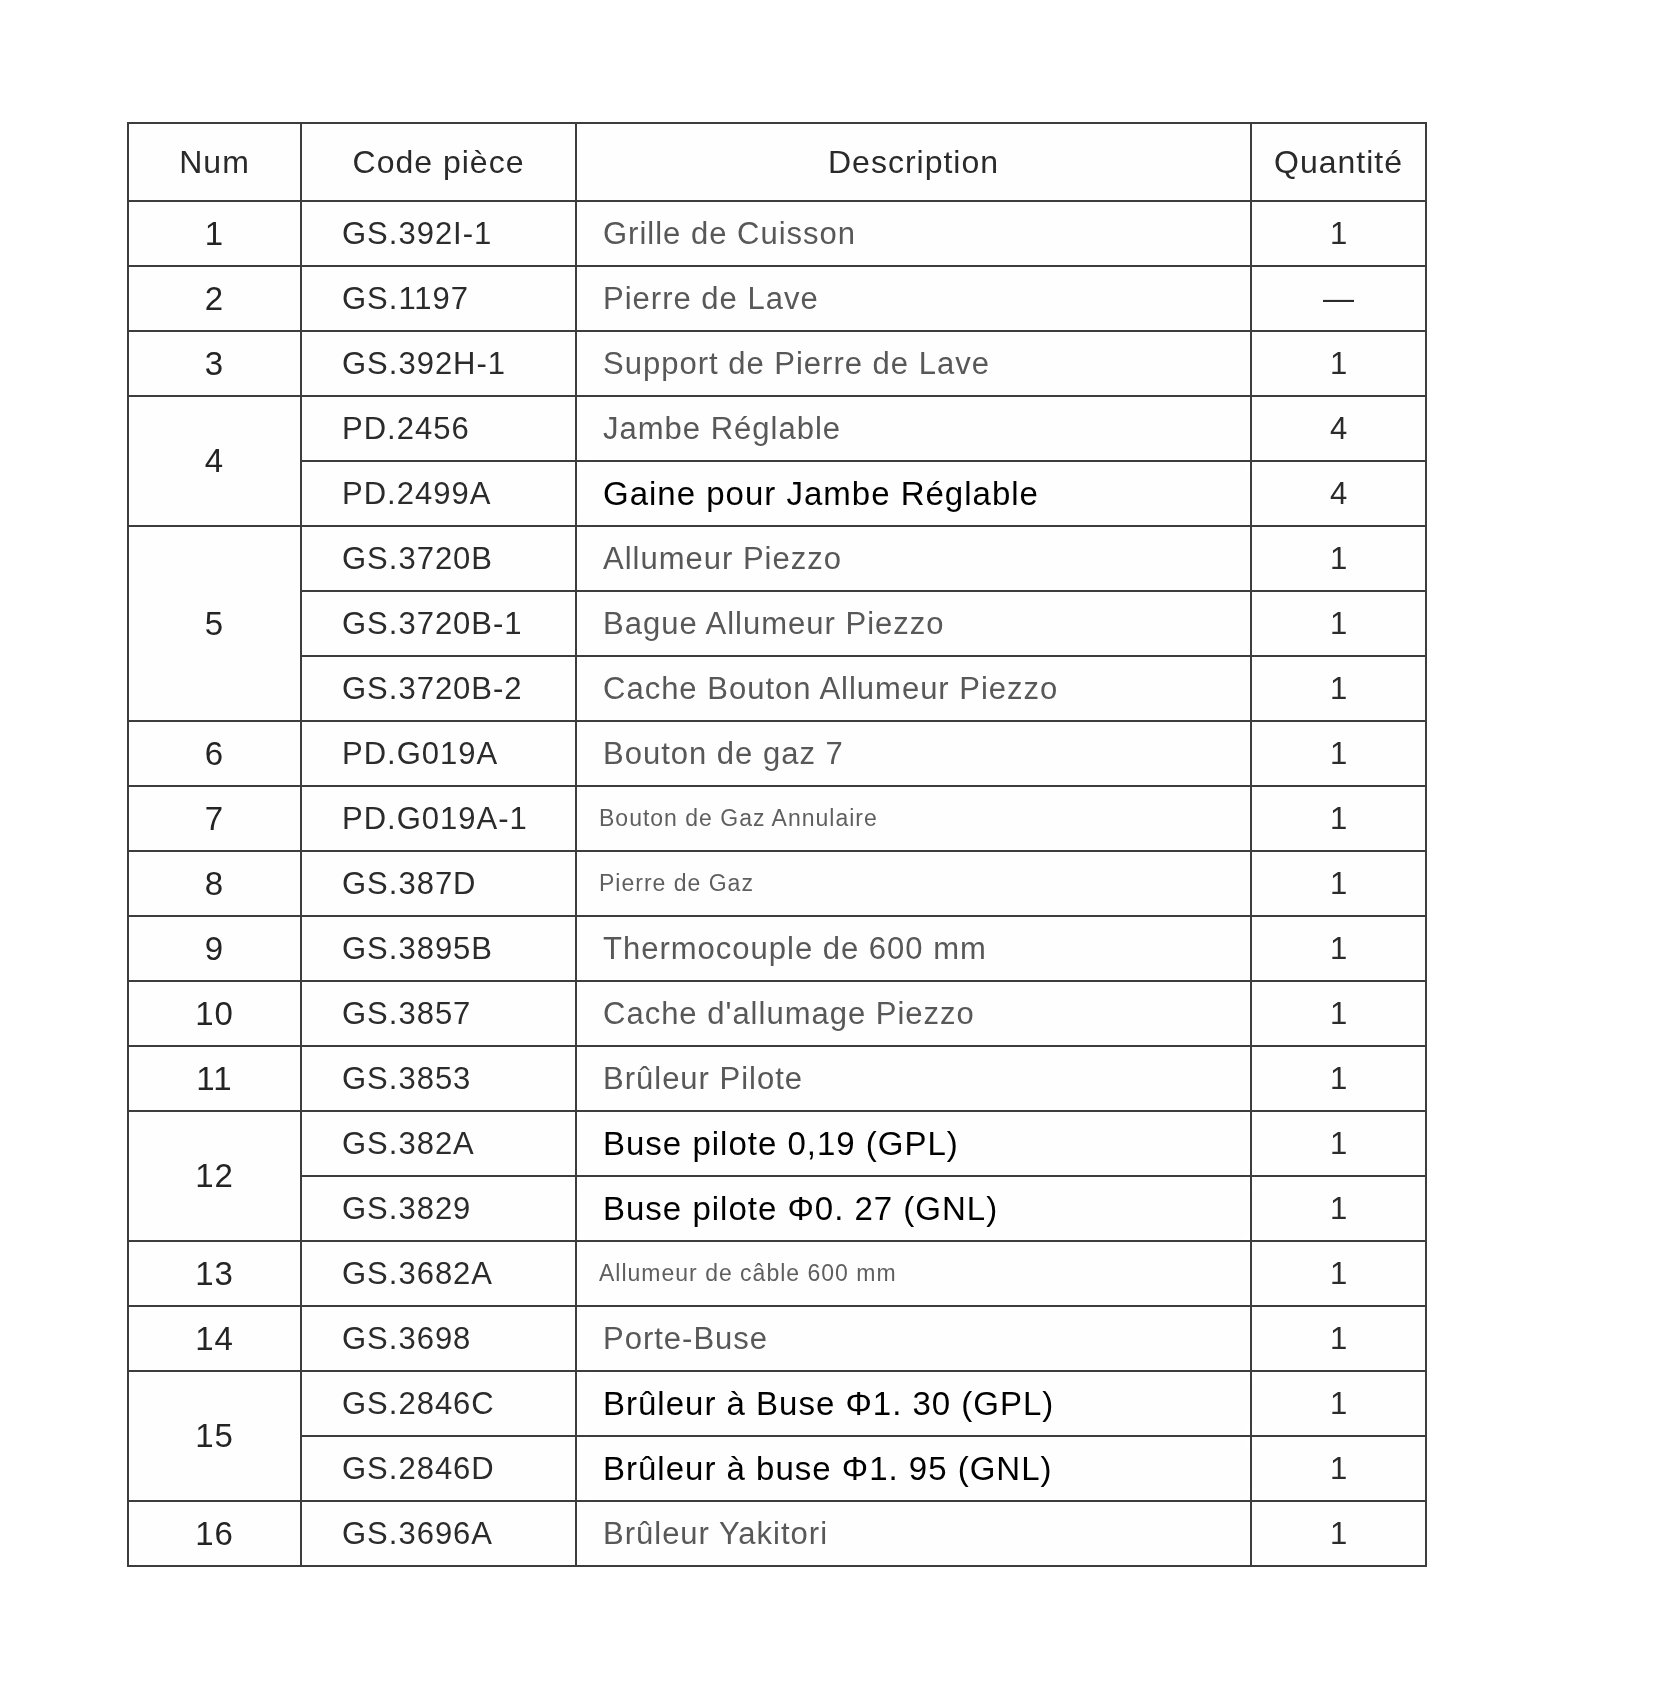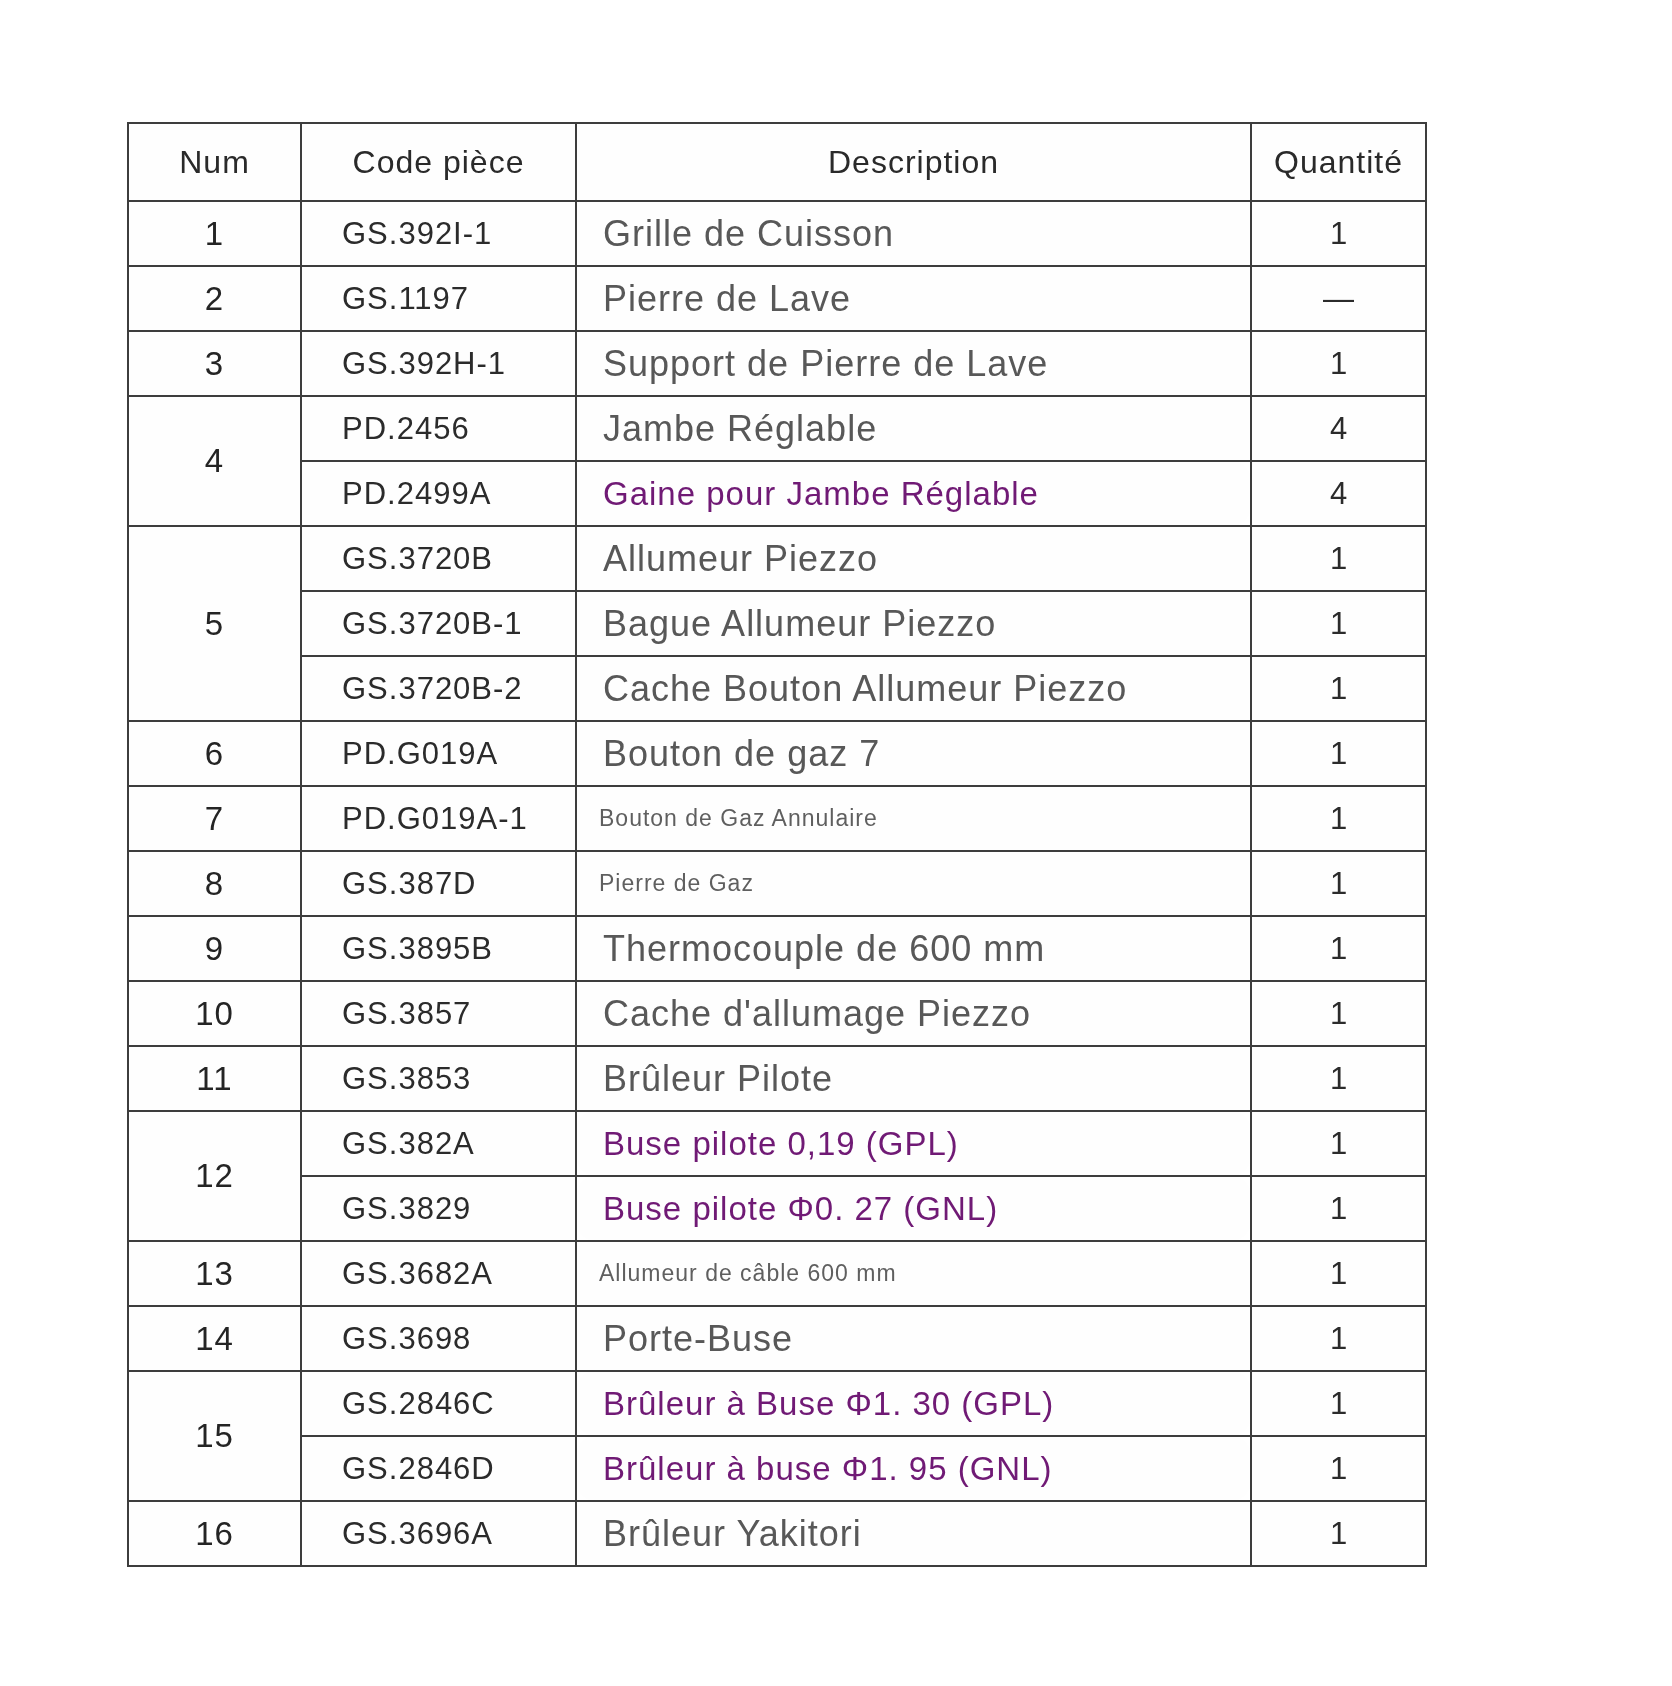--- a/index.html
+++ b/index.html
@@ -54,26 +54,26 @@
     color: #242424;
     letter-spacing: 1px;
   }
   td.code {
     font-size: 31px;
     color: #2b2b2b;
     padding-left: 40px;
     letter-spacing: 1px;
   }
   td.desc {
-    font-size: 36px;
+    font-size: 31px;
     color: #585858;
     padding-left: 26px;
     letter-spacing: 1px;
   }
-  td.desc.d-lg { font-size: 33px; color: #701a75; border-radius: 20px; }
+  td.desc.d-lg { font-size: 33px; color: #000000; border-radius: 20px; }
   td.desc.d-sm { font-size: 23px; color: #5f5f5f; padding-left: 22px; }
   td.qty {
     text-align: center;
     font-size: 31px;
     color: #2b2b2b;
   }
 </style>
 </head>
 <body>
 

